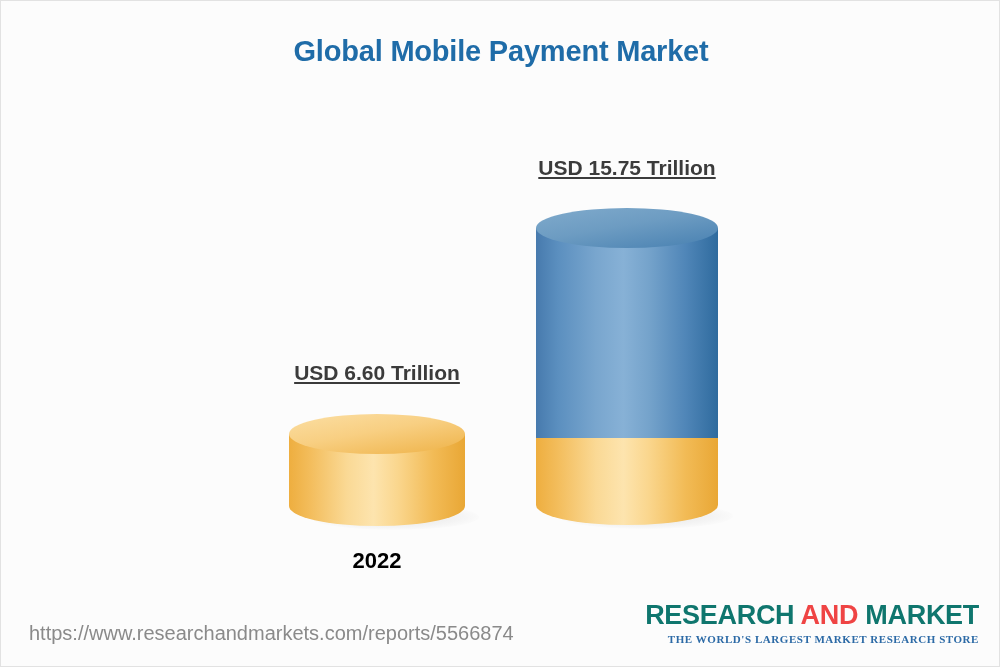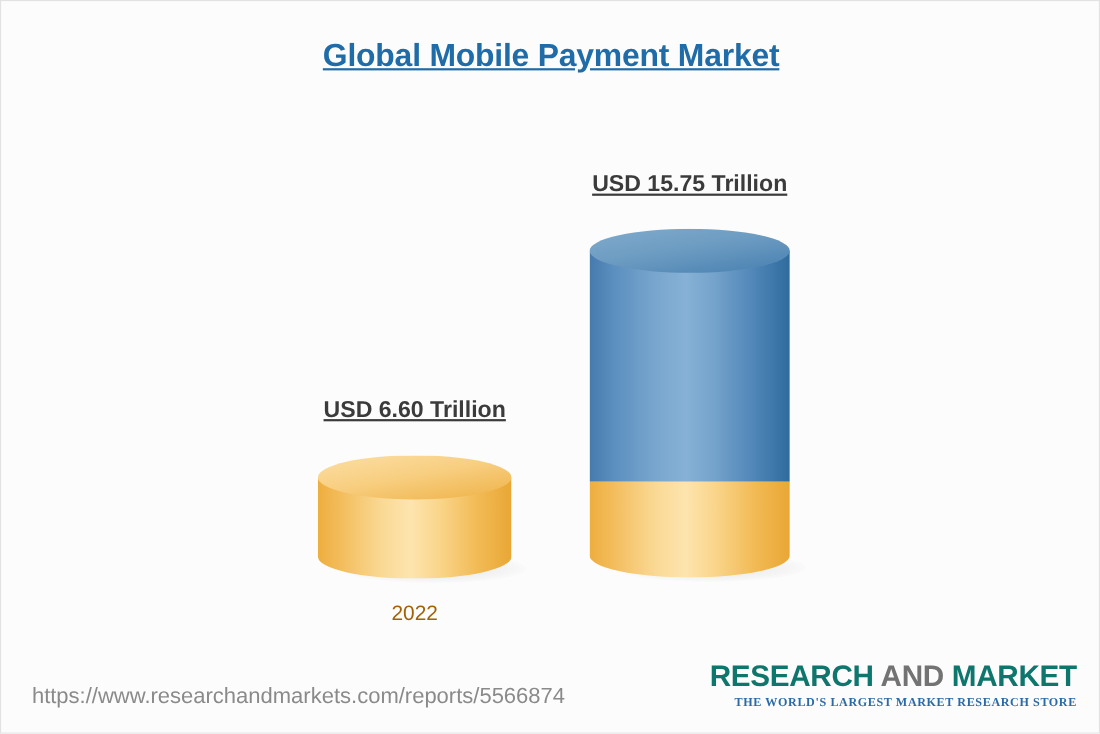--- a/index.html
+++ b/index.html
@@ -30,21 +30,20 @@
     left: 0;
     width: 1000px;
     text-align: center;
   }
   .chart-title {
     margin: 0;
     font-size: 29px;
     font-weight: bold;
     color: #1f6ca8;
     letter-spacing: -0.2px;
-    text-decoration: underline;
   }
   .chart-subtitle {
     margin: 12px 0 0 0;
     font-size: 21px;
     font-weight: normal;
     color: #4a4a4a;
   }
 
   
   .plot {
@@ -85,23 +84,23 @@
     background: radial-gradient(ellipse at 50% 50%, rgba(130,130,130,0.20) 0%, rgba(140,140,140,0.07) 55%, rgba(255,255,255,0) 75%);
     border-radius: 50%;
     pointer-events: none;
   }
 
   .cyl-svg { position: relative; display: block; width: 100%; height: 100%; }
 
   .cat-label {
     margin-top: 22px;
     text-align: center;
-    font-size: 19px;
-    font-weight: normal;
-    color: #a16207;
+    font-size: 22px;
+    font-weight: bold;
+    color: #000000;
   }
 
   
   .footer-url {
     position: absolute;
     left: 28px;
     top: 621px;
     font-size: 20px;
     color: #8a8a8a;
   }
@@ -112,21 +111,21 @@
     text-align: right;
     line-height: 1;
   }
   .brand-main {
     font-size: 27px;
     font-weight: bold;
     letter-spacing: -0.3px;
     white-space: nowrap;
   }
   .brand-main .w1, .brand-main .w3 { color: #0f766e; }
-  .brand-main .w2 { color: #737373; }
+  .brand-main .w2 { color: #ef4444; }
   .brand-tag {
     margin-top: 5px;
     font-size: 11px;
     font-weight: bold;
     color: #2c6aa6;
     letter-spacing: 0.55px;
     white-space: nowrap;
     font-family: Liberation Serif, serif;
   }
 </style>

